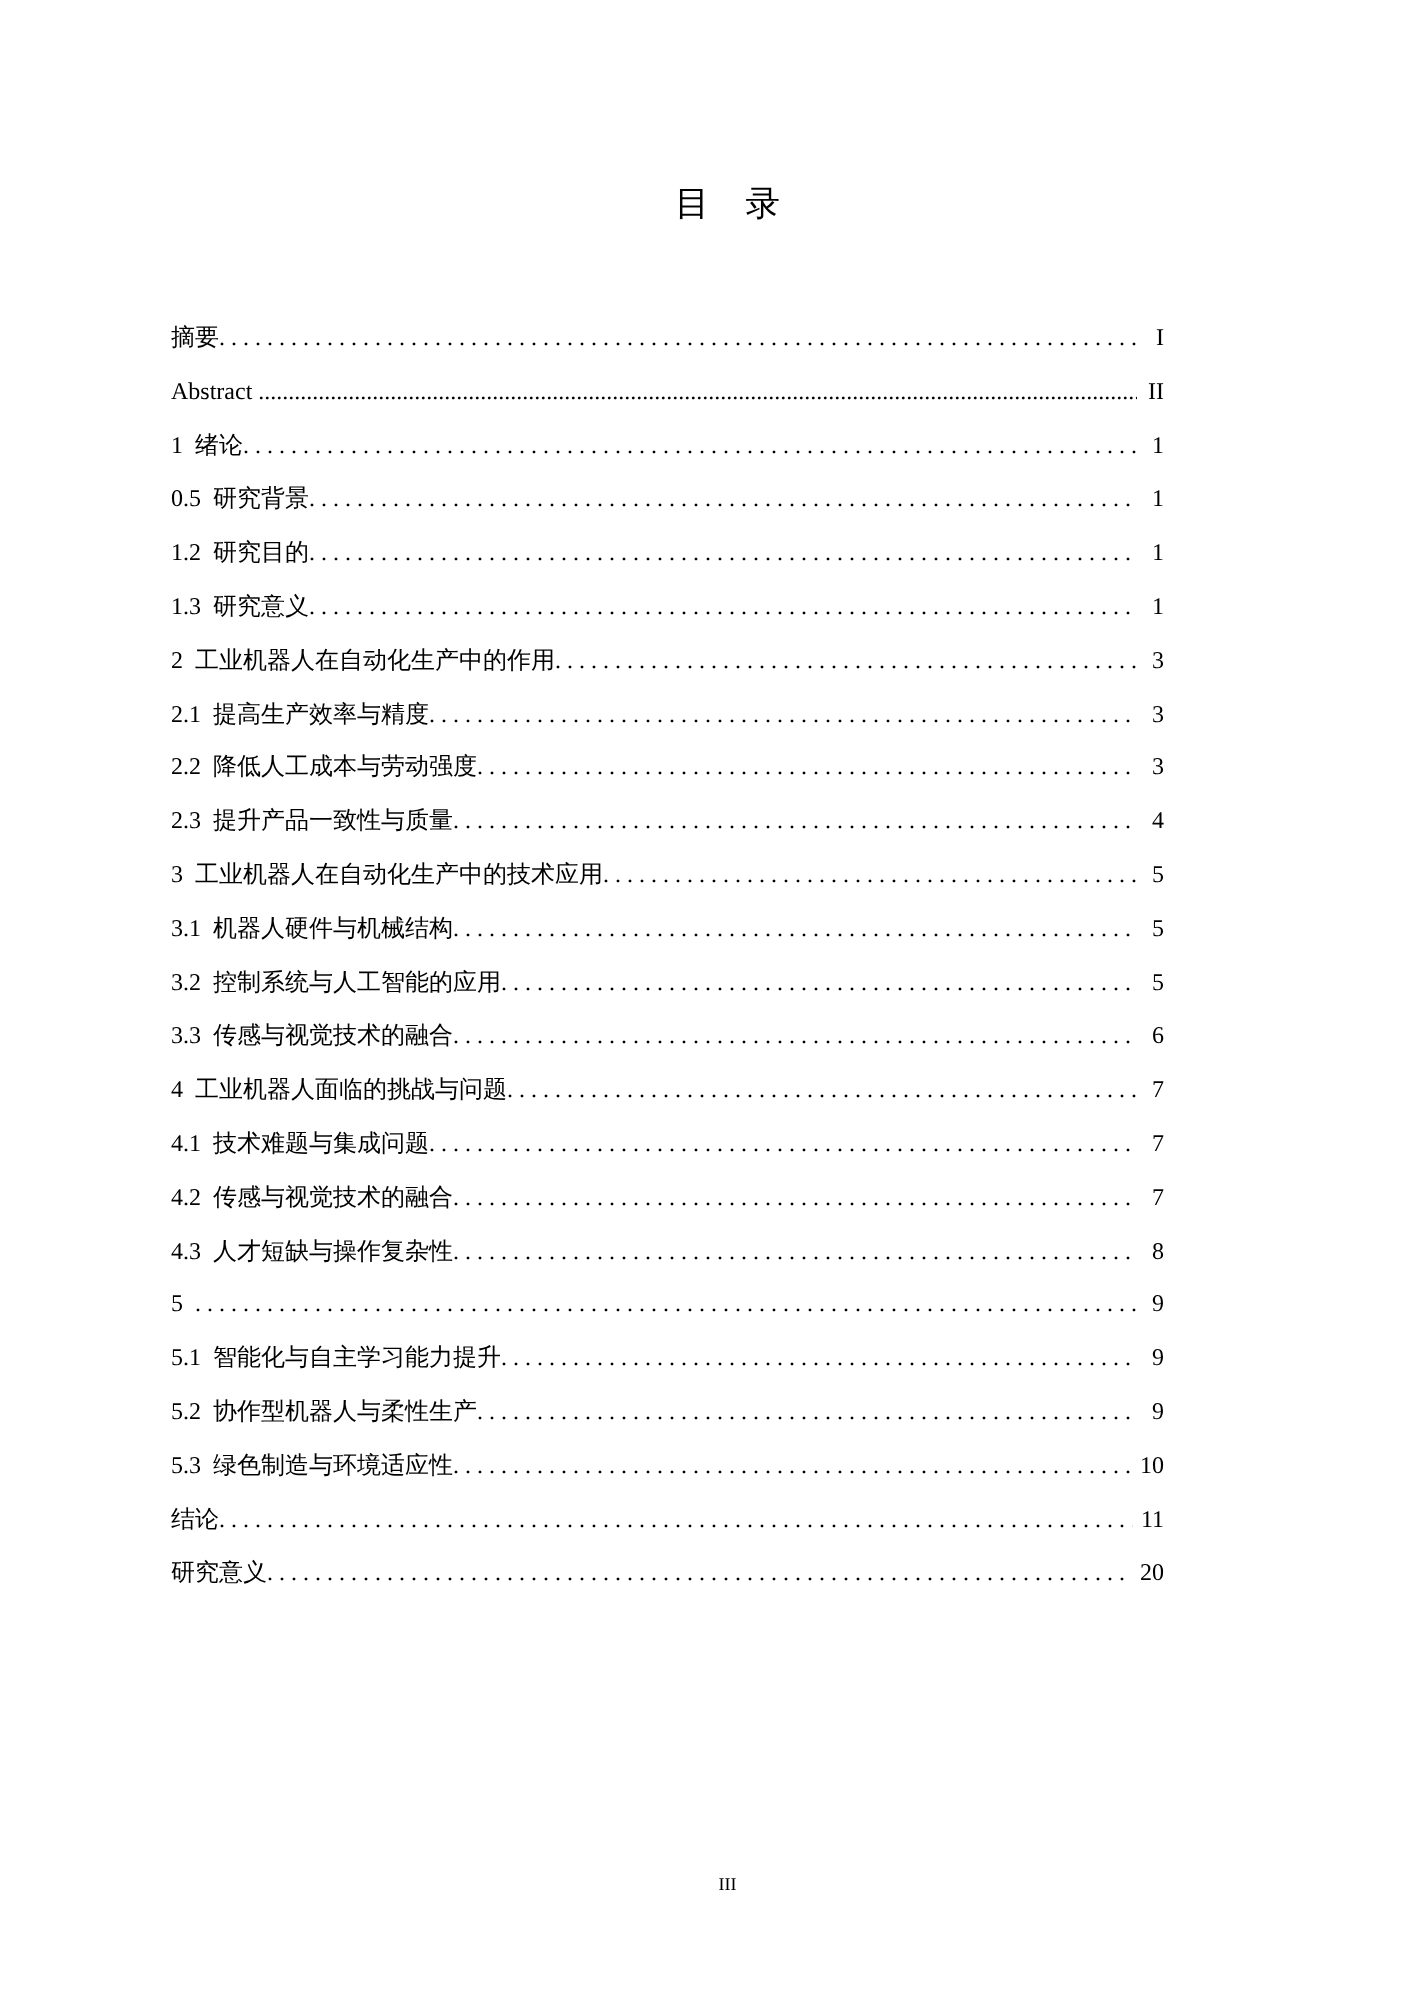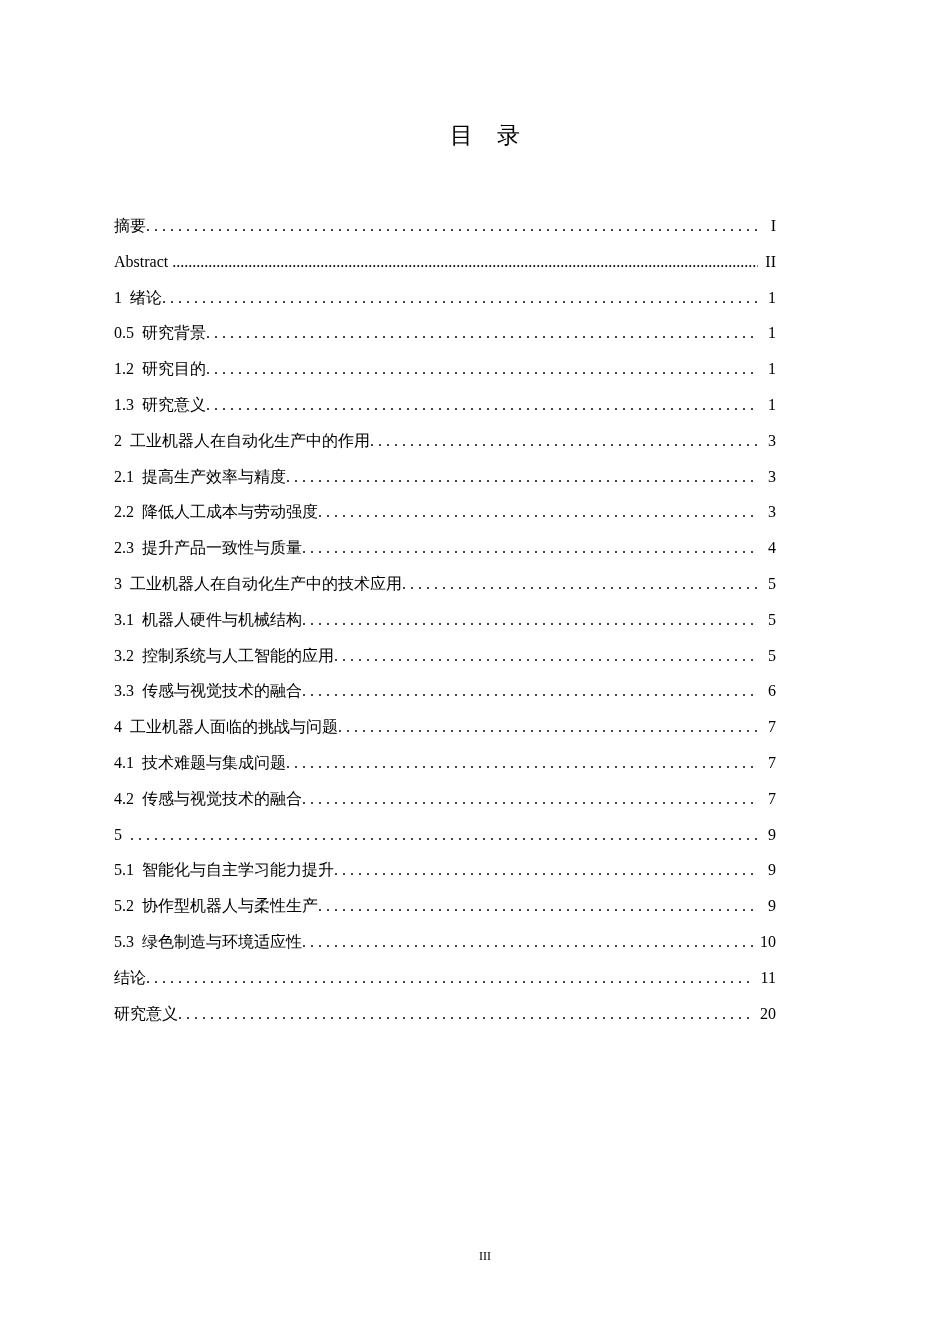--- a/index.html
+++ b/index.html
@@ -121,20 +121,26 @@
       <span class="leader"></span>
       <span class="page">7</span>
     </div>
     <div class="row">
       <span class="num">4.2</span>
       <span class="label">传感与视觉技术的融合</span>
       <span class="leader"></span>
       <span class="page">7</span>
     </div>
     <div class="row">
+      <span class="num">4.3</span>
+      <span class="label">人才短缺与操作复杂性</span>
+      <span class="leader"></span>
+      <span class="page">8</span>
+    </div>
+    <div class="row">
       <span class="num">5</span>
       <span class="leader"></span>
       <span class="page">9</span>
     </div>
     <div class="row">
       <span class="num">5.1</span>
       <span class="label">智能化与自主学习能力提升</span>
       <span class="leader"></span>
       <span class="page">9</span>
     </div>

